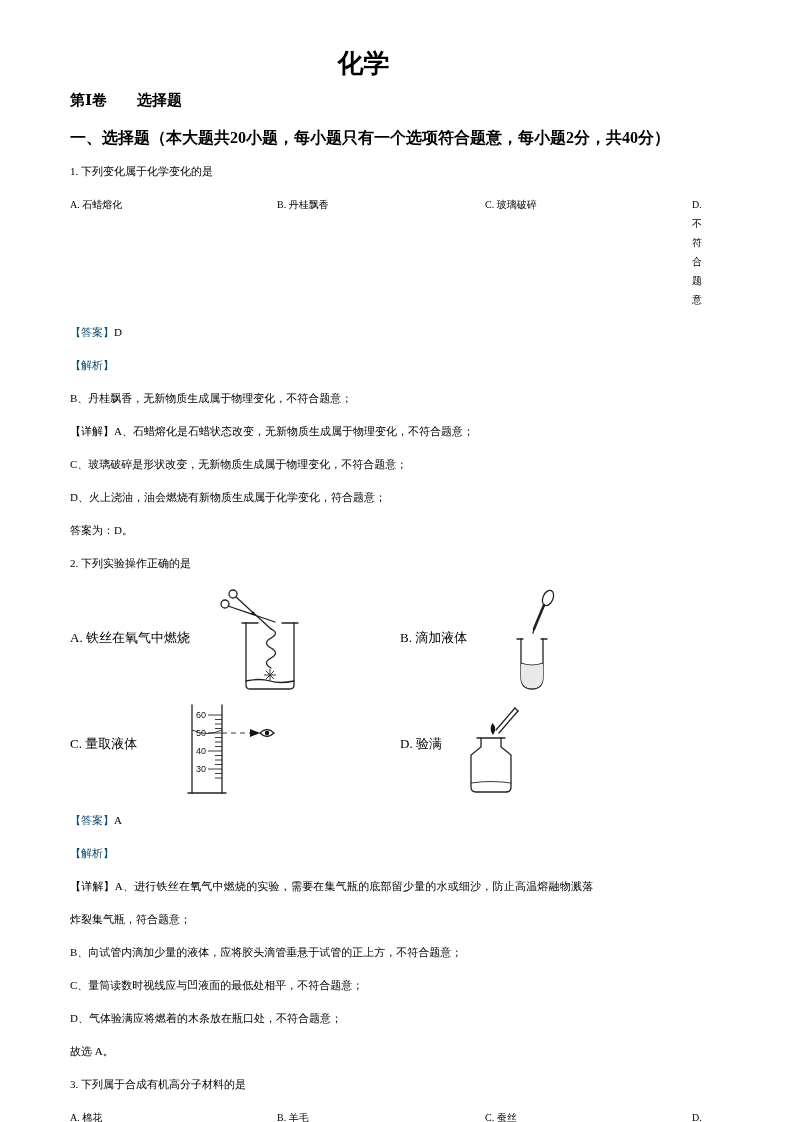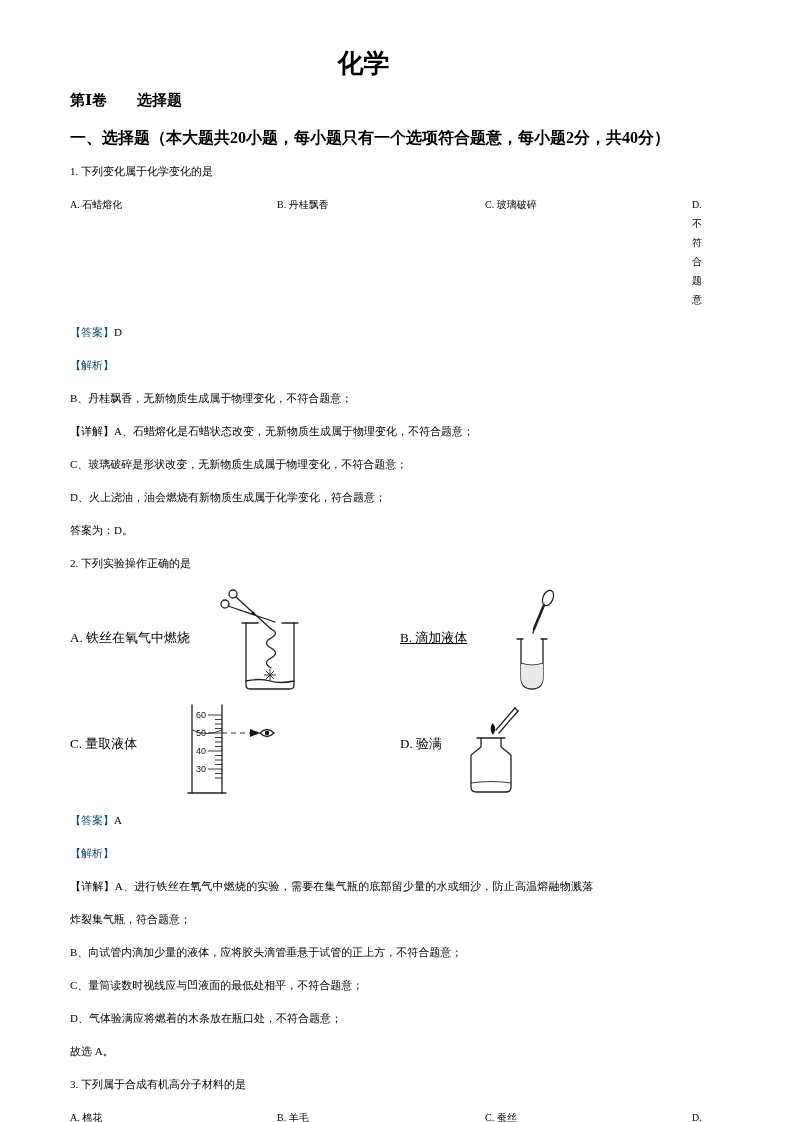--- a/index.html
+++ b/index.html
@@ -78,21 +78,21 @@
         </g>
 
         <g class="s">
           <line x1="26" y1="36" x2="42" y2="36"></line>
           <line x1="66" y1="36" x2="82" y2="36"></line>
           <path d="M30,36 L30,98 Q30,102 34,102 L74,102 Q78,102 78,98 L78,36"></path>
           <path d="M30,94 Q44,91 54,94 T78,94"></path>
         </g>
       </svg>
 
-      <span class="fig-label" style="left:330px; top:42px;text-decoration:underline;">B. 滴加液体</span>
+      <span class="fig-label" style="left:330px; top:42px;">B. 滴加液体</span>
 
       <svg class="fig" style="left:422px; top:0;" width="80" height="106" viewBox="0 0 80 106">
         <g>
           <ellipse class="s" cx="56" cy="11" rx="5" ry="8" transform="rotate(24 56 11)"></ellipse>
           <line class="s" x1="52" y1="18" x2="42" y2="42" style="stroke-width:2.6"></line>
           <line class="s" x1="42" y1="42" x2="41" y2="46"></line>
         </g>
         <g>
           <line class="s" x1="25" y1="52" x2="31" y2="52"></line>
           <line class="s" x1="49" y1="52" x2="55" y2="52"></line>

